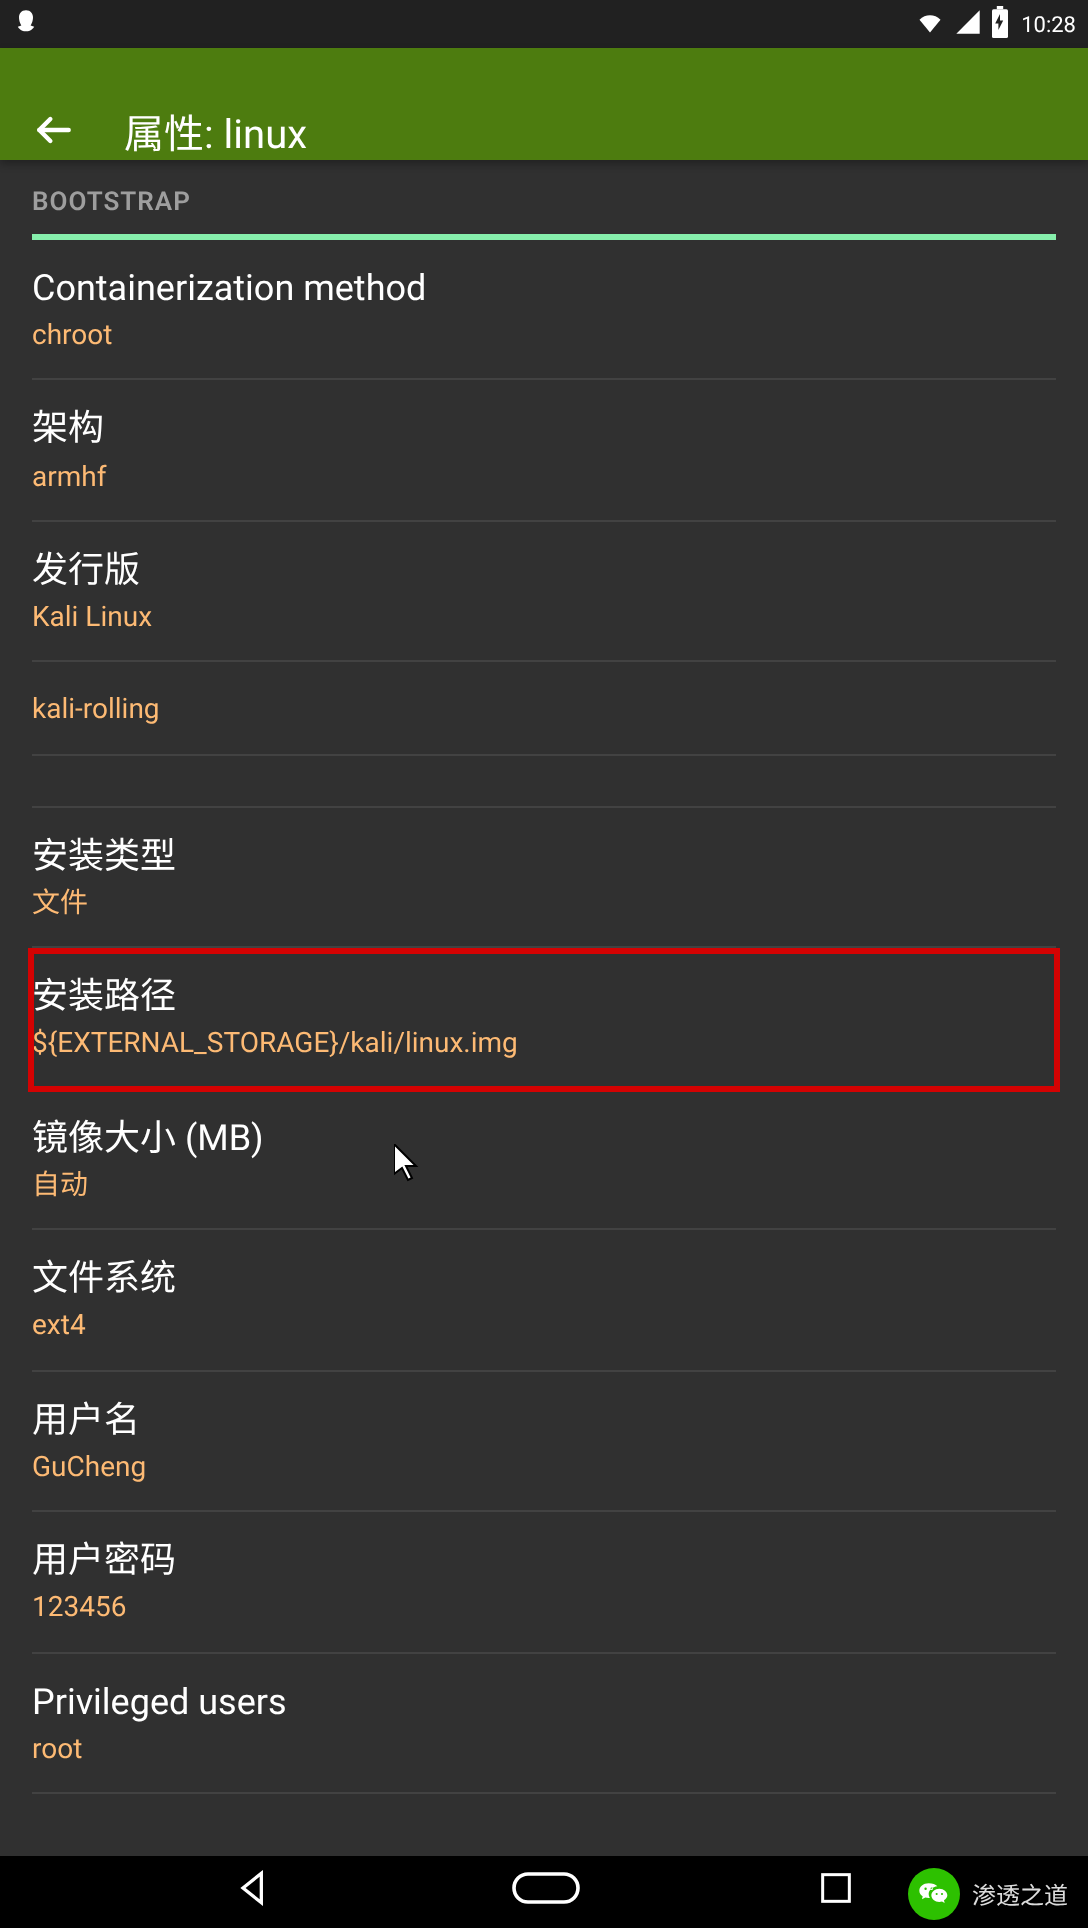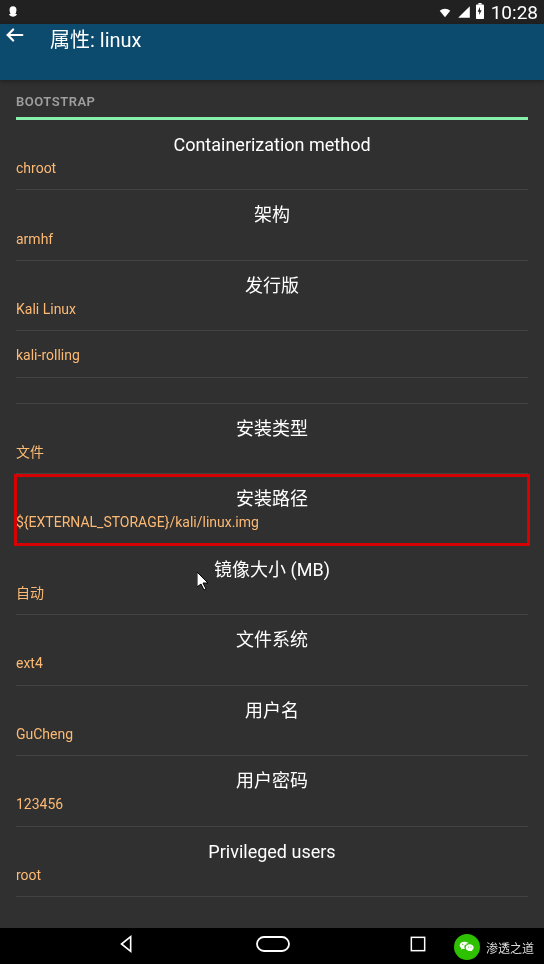--- a/index.html
+++ b/index.html
@@ -9,31 +9,31 @@
     font-family: Roboto, "Noto Sans CJK SC", "Microsoft YaHei", sans-serif;
     color: #ffffff;
     position: relative;
   }
   .statusbar {
     height: 24px;
     background: #212121;
     display: flex;
     align-items: center;
     padding: 0 6px;
-    font-size: 19px;
+    font-size: 11px;
     color: #ffffff;
   }
   .statusbar .sb-left { flex: 0 0 auto; display:flex; align-items:center; }
   .statusbar .sb-right { margin-left: auto; display: flex; align-items: center; gap: 4px; }
   .appbar {
     height: 56px;
-    background: #0c4a6e;
-    display: flex;
-    align-items: flex-start;
-    padding: 0 4px;
+    background: #4d7c0f;
+    display: flex;
+    align-items: flex-end;
+    padding: 0 16px;
     gap: 24px;
     box-shadow: 0 2px 4px rgba(0,0,0,0.3);
   }
   .appbar .title {
     font-size: 20px;
     font-weight: 400;
     color: #ffffff;
   }
   .content {
     padding: 0 16px;
@@ -49,21 +49,20 @@
   }
   .item {
     padding: 13px 0 12px 0;
     border-bottom: 1px solid #424242;
     position: relative;
   }
   .item .label {
     font-size: 18px;
     color: #ffffff;
     line-height: 1.35;
-    text-align: center;
   }
   .item .value {
     font-size: 14px;
     color: #fdba74;
     margin-top: 2px;
     line-height: 1.3;
   }
   .highlight {
     position: absolute;
     border: 3px solid #d40202;

